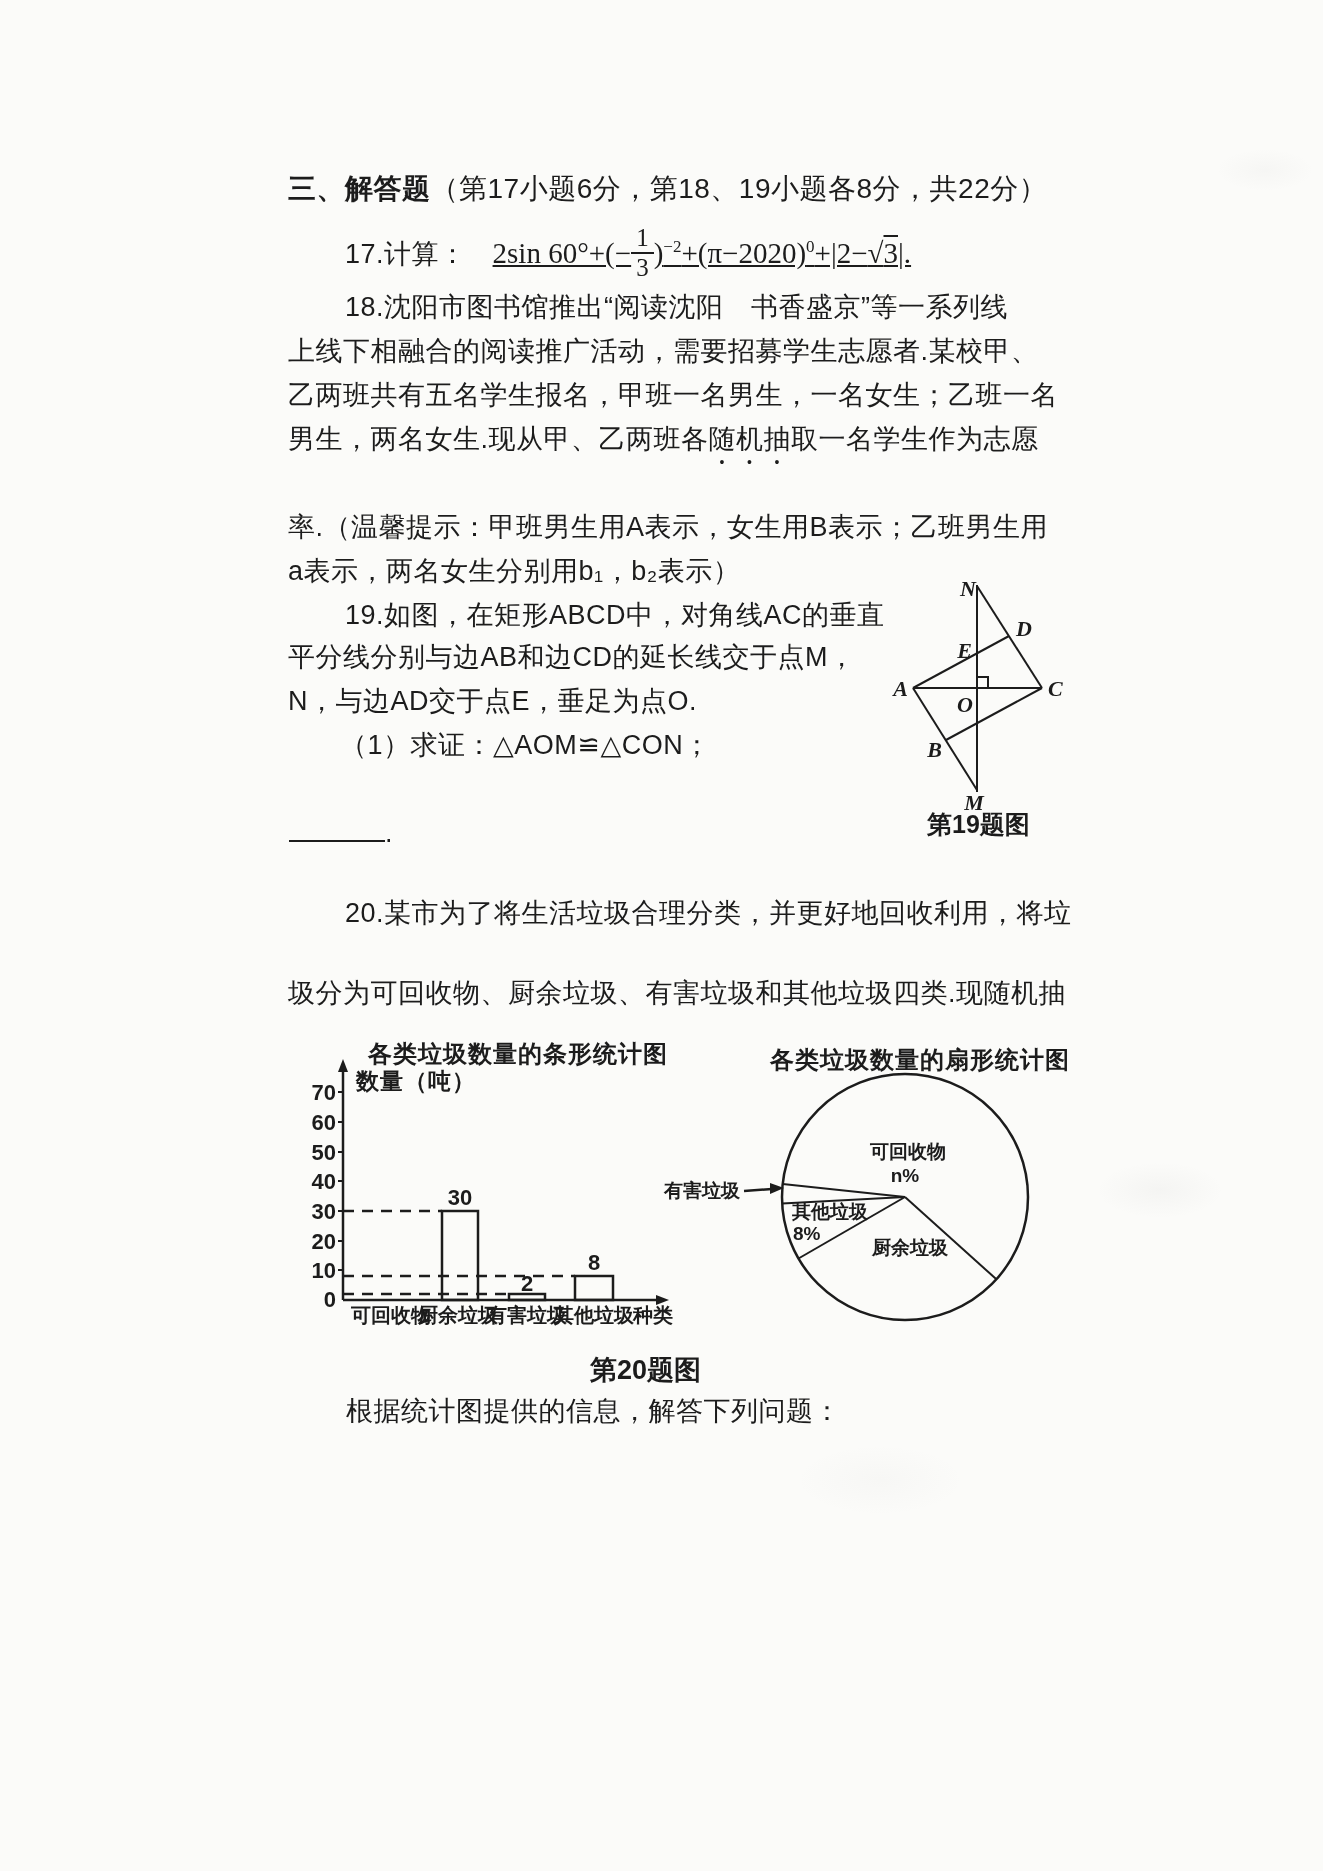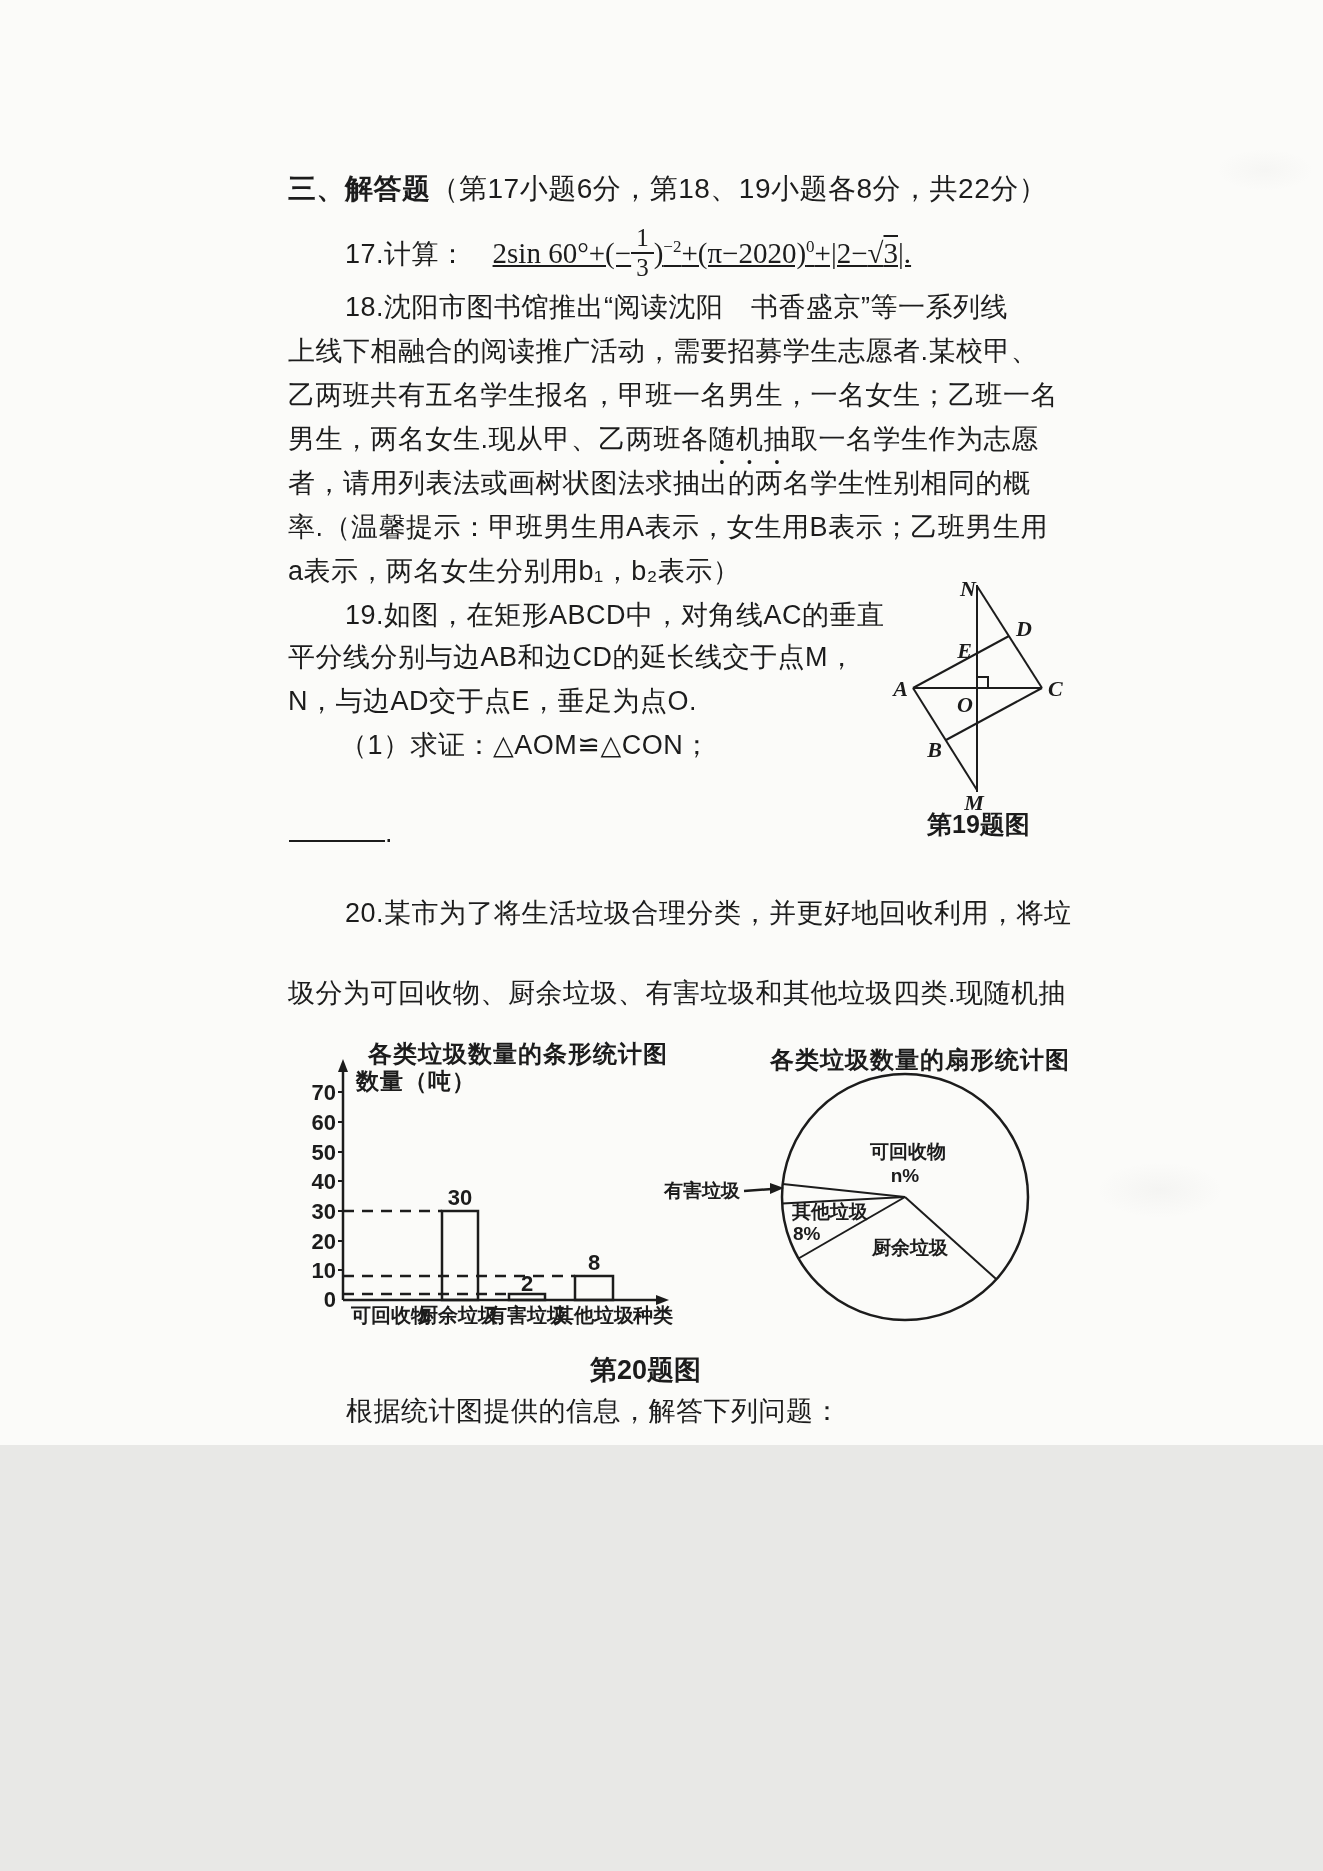--- a/index.html
+++ b/index.html
@@ -1,17 +1,17 @@
 <!DOCTYPE html>
 <html><head>
 <meta charset="utf-8">
 <style>
   html,body{margin:0;padding:0;background:#e8e8e6;}
   .page{
-    position:relative;width:1323px;height:1445px;margin:0 auto;
+    position:relative;width:1323px;height:1871px;margin:0 auto;
     background:
       radial-gradient(ellipse 90px 40px at 1160px 1190px, rgba(120,120,120,0.05), rgba(0,0,0,0) 70%),
       radial-gradient(ellipse 70px 30px at 1265px 170px, rgba(120,120,120,0.04), rgba(0,0,0,0) 70%),
       radial-gradient(ellipse 120px 50px at 880px 1480px, rgba(120,120,120,0.03), rgba(0,0,0,0) 70%),
       #fbfbf9;
     color:#1c1c1c;
     font-family:"Liberation Sans","DejaVu Sans",sans-serif;
     overflow:hidden;
   }
   .line{position:absolute;white-space:nowrap;font-size:27px;letter-spacing:0.5px;line-height:34px;}
@@ -53,21 +53,20 @@
           <span class="fden">3</span>
         </span><span>)</span><sup>−2</sup><span>+(π−2020)</span><sup>0</sup><span>+|2−</span><span>√</span><span class="radicand">3</span><span>|.</span></span>
   </div>
 
   <div class="line" style="left:345px;top:290px">18.沈阳市图书馆推出“阅读沈阳　书香盛京”等一系列线</div>
   <div class="line" style="left:288px;top:334px">上线下相融合的阅读推广活动，需要招募学生志愿者.某校甲、</div>
   <div class="line" style="left:288px;top:378px">乙两班共有五名学生报名，甲班一名男生，一名女生；乙班一名</div>
   <div class="line" style="left:288px;top:422px">
     <span>男生，两名女生.现从甲、乙两班各</span><span class="em">随机抽</span><span>取一名学生作为志愿</span>
   </div>
-  <div class="line" style="left:288px;top:466px">者，请用列表法或画树状图法求抽出的两名学生性别相同的概</div>
   <div class="line" style="left:288px;top:510px">率.（温馨提示：甲班男生用A表示，女生用B表示；乙班男生用</div>
   <div class="line" style="left:288px;top:554px">a表示，两名女生分别用b₁，b₂表示）</div>
 
   <div class="line" style="left:345px;top:598px">19.如图，在矩形ABCD中，对角线AC的垂直</div>
   <div class="line" style="left:288px;top:684px">N，与边AD交于点E，垂足为点O.</div>
   <div class="line" style="left:288px;top:640px">平分线分别与边AB和边CD的延长线交于点M，</div>
   <div class="line" style="left:340px;top:728px">（1）求证：△AOM≌△CON；</div>
   <div class="line" style="left:289px;top:816px">
     <span class="blankline"></span><span>.</span>
   </div>

